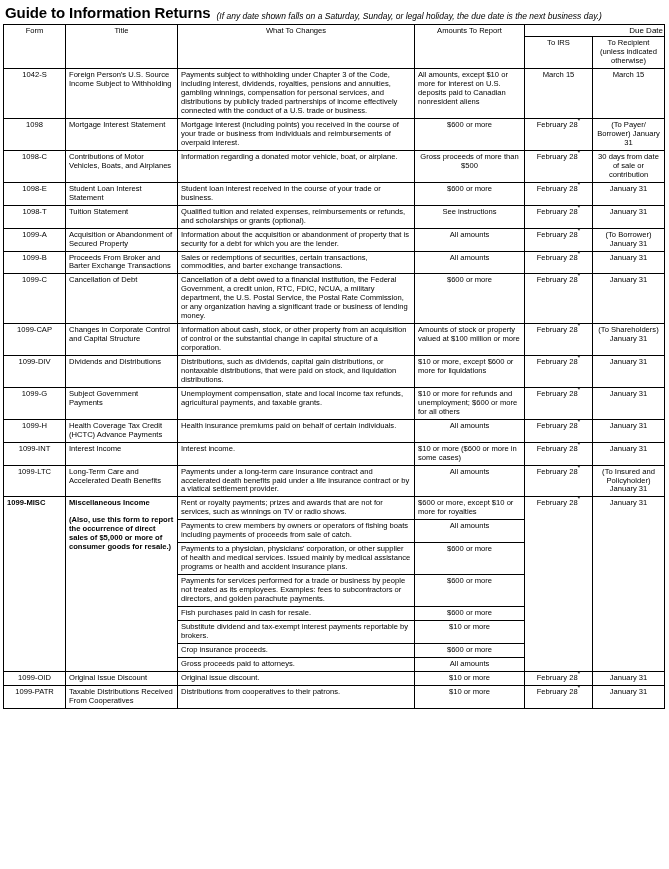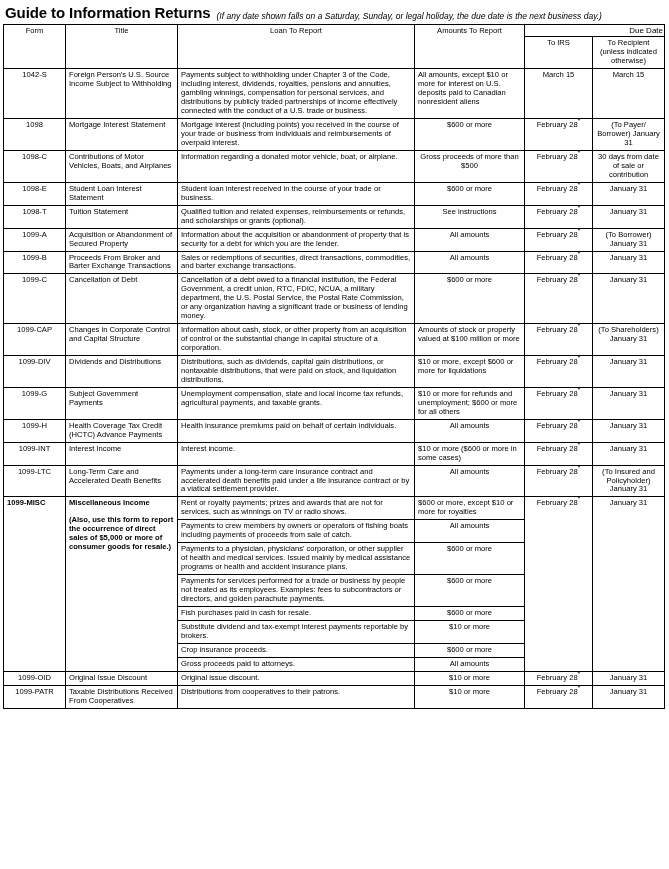--- a/index.html
+++ b/index.html
@@ -98,21 +98,21 @@
         <col class="c-title">
         <col class="c-report">
       <col class="c-amount">
         <col class="c-irs">
         <col class="c-recip">
     </colgroup>
     <thead>
       <tr class="hdr">
         <td rowspan="2">Form</td>
         <td rowspan="2">Title</td>
-        <td rowspan="2">Loan To Report</td>
+        <td rowspan="2">What To Changes</td>
         <td rowspan="2">Amounts To Report</td>
         <td colspan="2" style="font-size:8px;padding:1px;text-align:right;">Due Date</td>
       </tr>
       <tr class="hdr-sub">
         <td>To IRS</td>
         <td>To Recipient (unless indicated otherwise)</td>
       </tr>
     </thead>
     <tbody>
 
@@ -166,21 +166,21 @@
         <td>Acquisition or Abandonment of Secured Property</td>
         <td>Information about the acquisition or abandonment of property that is security for a debt for which you are the lender.</td>
         <td class="ctr">All amounts</td>
         <td class="ctr mid">February 28<span class="sup">*</span></td>
         <td class="ctr mid">(To Borrower) January 31</td>
       </tr>
 
       <tr>
         <td class="ctr">1099-B</td>
         <td>Proceeds From Broker and Barter Exchange Transactions</td>
-        <td>Sales or redemptions of securities, direct transactions, commodities, and barter exchange transactions.</td>
+        <td>Sales or redemptions of securities, certain transactions, commodities, and barter exchange transactions.</td>
         <td class="ctr mid">All amounts</td>
         <td class="ctr mid">February 28<span class="sup">*</span></td>
         <td class="ctr mid">January 31</td>
       </tr>
 
       <tr>
         <td class="ctr">1099-C</td>
         <td>Cancellation of Debt</td>
         <td>Cancellation of a debt owed to a financial institution, the Federal Government, a credit union, RTC, FDIC, NCUA, a military department, the U.S. Postal Service, the Postal Rate Commission, or any organization having a significant trade or business of lending money.</td>
         <td class="ctr mid">$600 or more</td>

